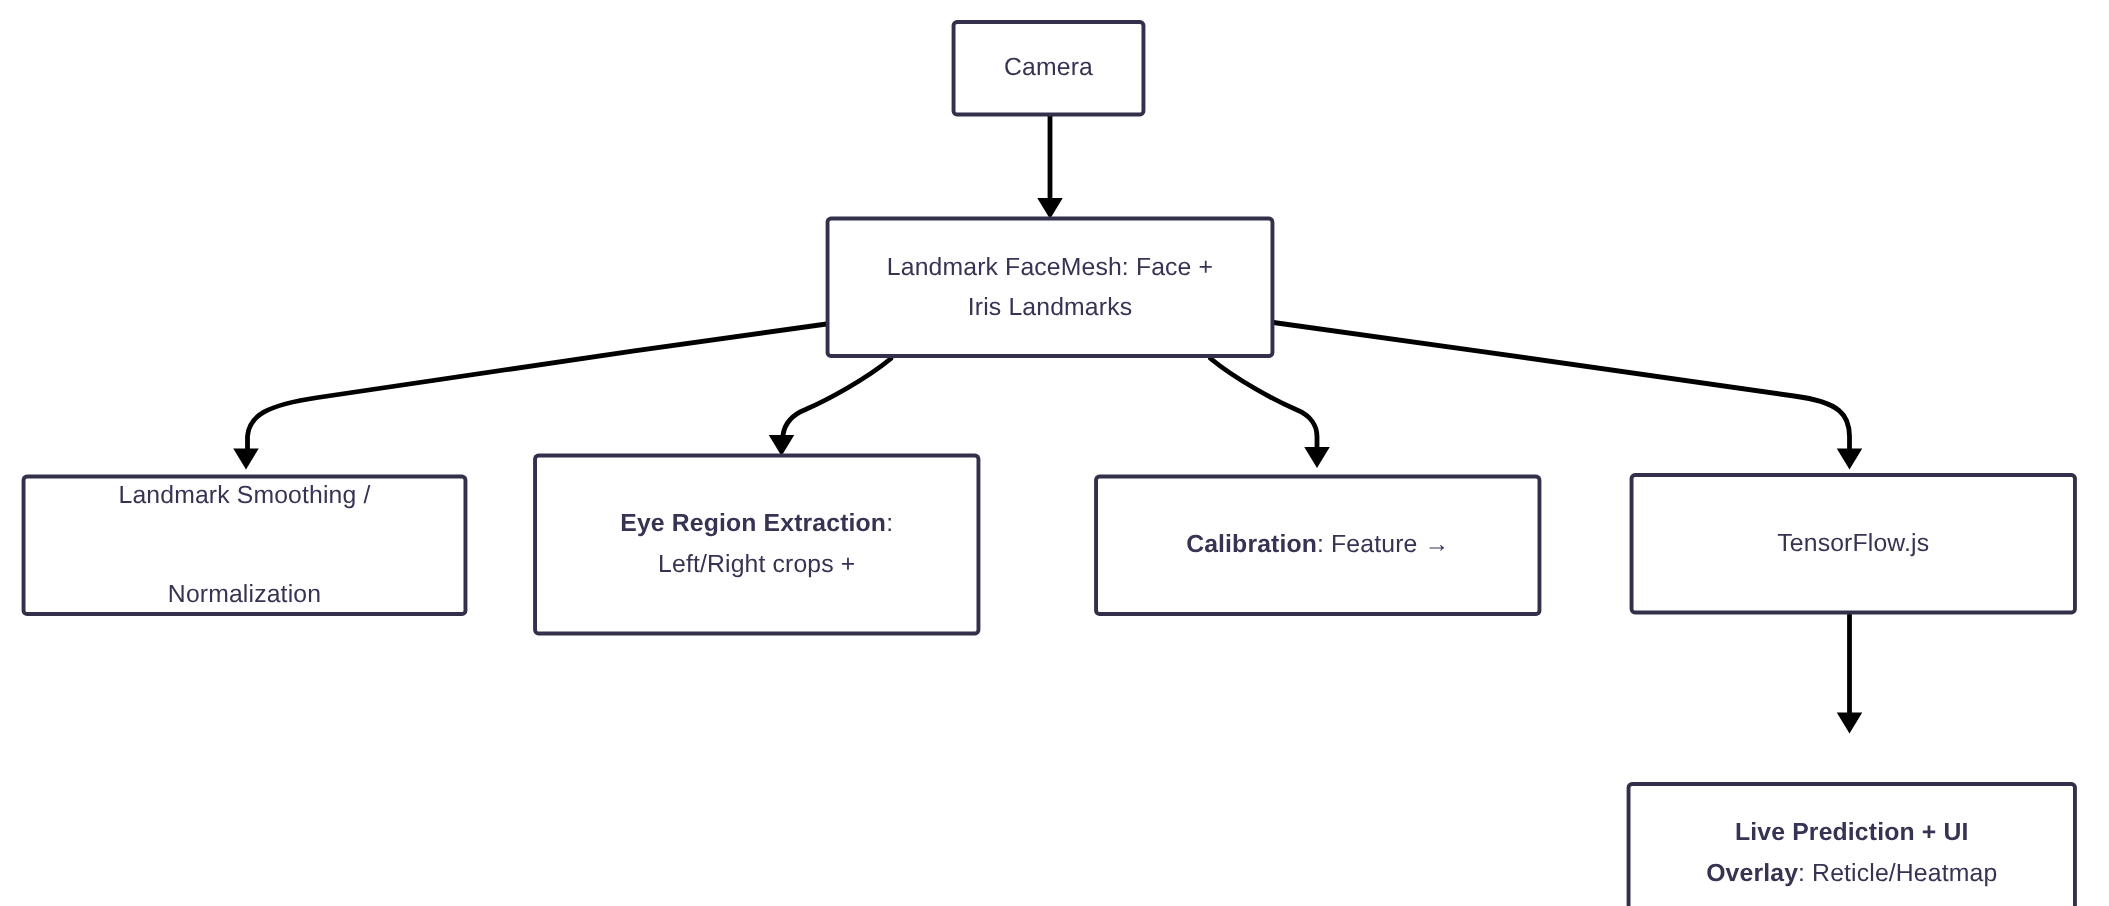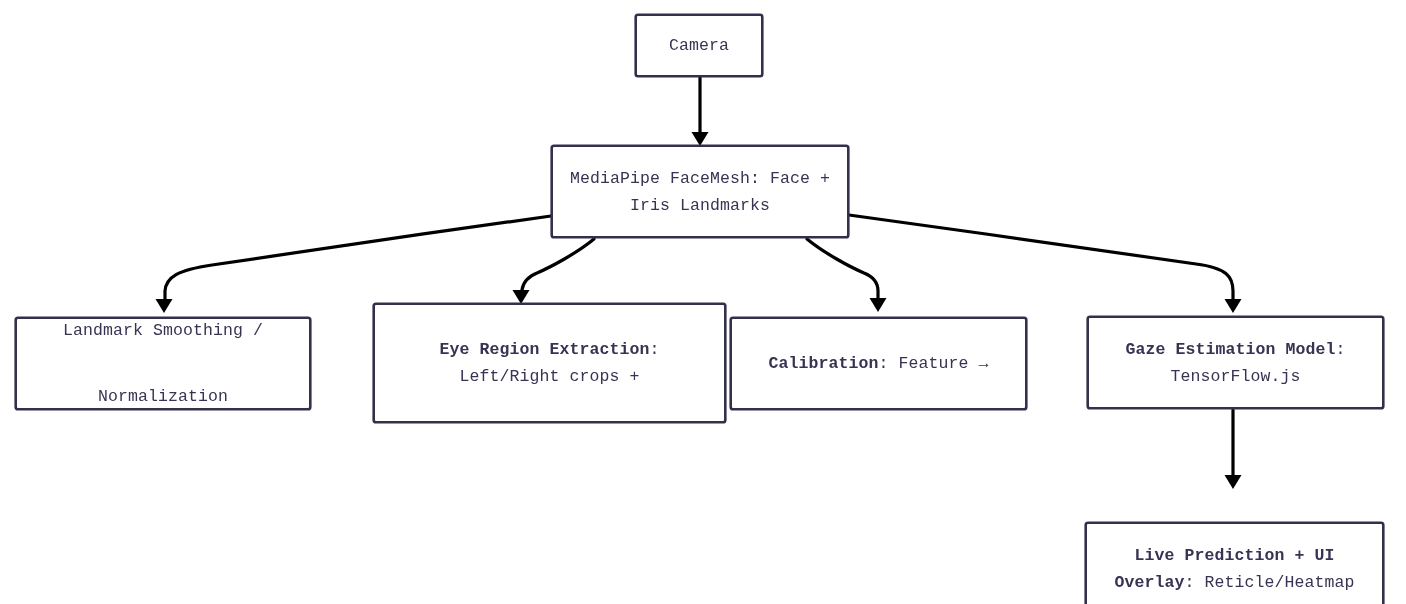--- a/index.html
+++ b/index.html
@@ -31,21 +31,20 @@
     box-shadow: 0 0 0 0.6px #32304a;
     display: flex;
     flex-direction: column;
     justify-content: center;
     align-items: center;
     text-align: center;
     color: #373453;
     font-size: 16.5px;
     line-height: 27px;
     letter-spacing: 0.1px;
-    font-family: Liberation Mono, monospace;
   }
   .node .b {
     font-weight: 700;
   }
   .node .line {
     white-space: nowrap;
   }
 </style>
 </head>
 <body>
@@ -83,46 +82,43 @@
       <path d="M1233,410 L1233,476" fill="none" stroke-width="3.2" stroke-linecap="round" stroke="#000000"></path>
       <polygon points="1224.5,475 1241.5,475 1233,489" fill="#000000"></polygon>
     </g>
   </svg>
 
   <div class="node" style="left:635px; top:14px; width:128px; height:63px;">
     <div class="line">Camera</div>
   </div>
 
   <div class="node" style="left:551px; top:145px; width:298px; height:93px;">
-    <div class="line">MediaPipe FaceMesh: Face +</div>
+    <div class="line">Landmark FaceMesh: Face +</div>
     <div class="line">Iris Landmarks</div>
   </div>
 
   <div class="node" style="left:15px; top:317px; width:296px; height:93px;gap:39px;">
     <div class="line">Landmark Smoothing /</div>
     <div class="line">Normalization</div>
   </div>
 
-  <div class="node" style="left:373px; top:303px; width:353px; height:120px;">
+  <div class="node" style="left:356px; top:303px; width:297px; height:120px;">
     <div class="line">
       <span class="b">Eye Region Extraction</span><span>:</span>
     </div>
     <div class="line">Left/Right crops +</div>
   </div>
 
   <div class="node" style="left:730px; top:317px; width:297px; height:93px;">
     <div class="line">
       <span class="b">Calibration</span><span>: Feature →</span>
     </div>
   </div>
 
   <div class="node" style="left:1087px; top:316px; width:297px; height:93px;">
-    <div class="line">
-      <span class="b">Gaze Estimation Model</span><span>:</span>
-    </div>
     <div class="line">TensorFlow.js</div>
   </div>
 
   <div class="node" style="left:1085px; top:489px; width:299px; height:93px;margin-top:33px;">
     <div class="line">
       <span class="b">Live Prediction + UI</span>
     </div>
     <div class="line">
       <span class="b">Overlay</span><span>: Reticle/Heatmap</span>
     </div>

